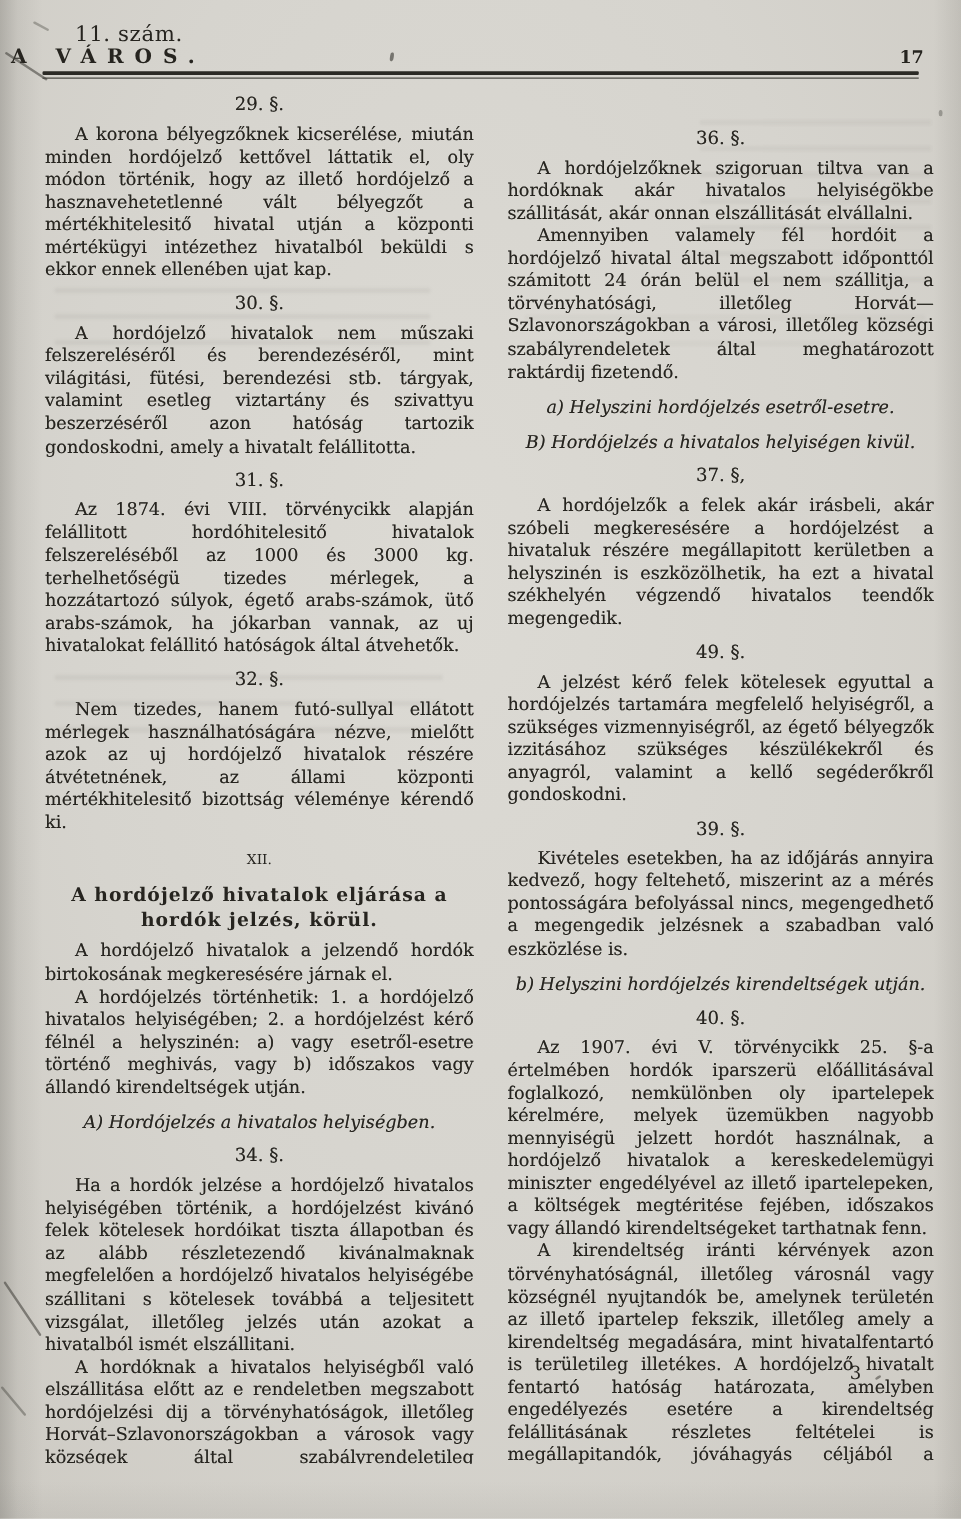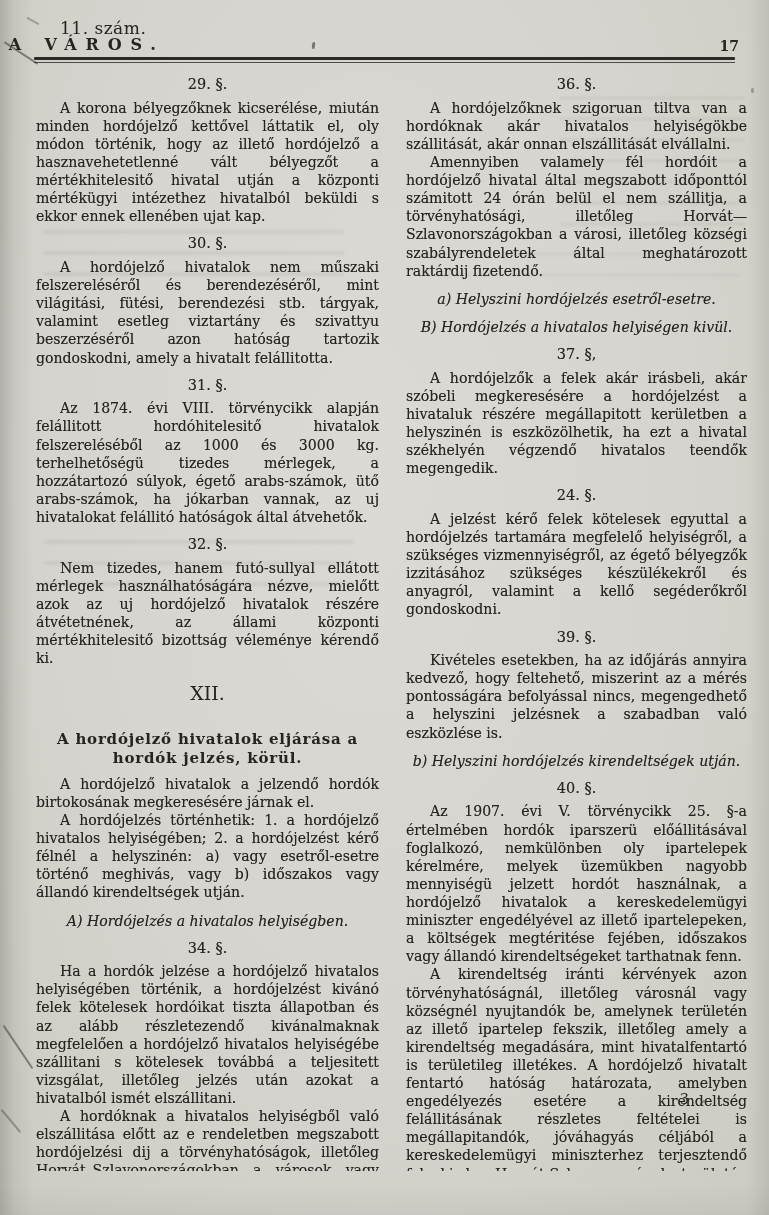--- a/index.html
+++ b/index.html
@@ -19,26 +19,26 @@
   .issue{position:absolute;left:60px;bottom:18px;font-size:17px;letter-spacing:.5px;}
   .masthead{position:absolute;left:0;right:0;bottom:2px;text-align:left;
             font-size:16px;font-weight:bold;letter-spacing:.55em;text-indent:.55em;}
   .pageno{position:absolute;right:30px;bottom:2px;font-size:14px;font-weight:bold;}
   .rule-thick{height:3px;background:#2b2a25;margin:1px 34px 0 34px;border-radius:1px;}
   .rule-thin{height:1px;background:#35342e;margin:2px 34px 0 34px;opacity:.85;}
   
   .cols{display:flex;gap:27px;padding:8px 22px 0 36px;height:1100px;overflow:hidden;}
   .col{font-size:14.1px;line-height:1.285;text-align:justify;}
   .col-left{flex:0 0 343px;}
-  .col-right{flex:1 1 auto;}
+  .col-right{flex:1 1 auto;margin-top:27px;}
   p.para{margin:0;text-indent:1.7em;text-shadow:0 0 .4px rgba(20,20,15,.45);}
   .shead{font-size:14.5px;font-weight:normal;text-align:center;text-indent:0;
          margin:9px 0 5px;text-shadow:0 0 .4px rgba(20,20,15,.45);}
   .col > :first-child{margin-top:4px;}
-  .chnum{text-align:center;text-indent:0;margin:14px 0 24px;font-size:19px;}
+  .chnum{text-align:center;text-indent:0;margin:14px 0 12px;font-size:11px;}
   .chtitle{text-align:center;text-indent:0;font-weight:bold;font-size:15px;
            letter-spacing:.8px;margin:0 0 6px;line-height:1.3;}
   .subhead{text-align:center;text-indent:0;font-style:italic;margin:10px 0 5px;
            text-shadow:0 0 .4px rgba(20,20,15,.45);}
   
   .signature{position:absolute;top:1091px;right:80px;font-size:14.5px;}
   .mark{position:absolute;background:#3c3b35;opacity:.55;border-radius:1px;}
   .mark-tl{left:1px;top:52px;width:40px;height:2px;transform:rotate(33deg);}
   .mark-tl2{left:26px;top:20px;width:14px;height:1.5px;transform:rotate(28deg);opacity:.35;}
   .mark-bl{left:-8px;top:1046px;width:52px;height:2px;transform:rotate(56deg);}
@@ -96,24 +96,24 @@
     </div>
 
     <div class="col col-right">
       <div class="shead">36. §.</div>
       <p class="para">A hordójelzőknek szigoruan tiltva van a hordóknak akár hivatalos helyiségökbe szállitását, akár onnan elszállitását elvállalni.</p>
       <p class="para">Amennyiben valamely fél hordóit a hordójelző hivatal által megszabott időponttól számitott 24 órán belül el nem szállitja, a törvényhatósági, illetőleg Horvát—Szlavonországokban a városi, illetőleg községi szabályrendeletek által meghatározott raktárdij fizetendő.</p>
       <div class="subhead">a) Helyszini hordójelzés esetről-esetre.</div>
       <div class="subhead">B) Hordójelzés a hivatalos helyiségen kivül.</div>
       <div class="shead">37. §,</div>
       <p class="para">A hordójelzők a felek akár irásbeli, akár szóbeli megkeresésére a hordójelzést a hivataluk részére megállapitott kerületben a helyszinén is eszközölhetik, ha ezt a hivatal székhelyén végzendő hivatalos teendők megengedik.</p>
-      <div class="shead">24. §.</div>
+      <div class="shead">49. §.</div>
       <p class="para">A jelzést kérő felek kötelesek egyuttal a hordójelzés tartamára megfelelő helyiségről, a szükséges vizmennyiségről, az égető bélyegzők izzitásához szükséges készülékekről és anyagról, valamint a kellő segéderőkről gondoskodni.</p>
       <div class="shead">39. §.</div>
-      <p class="para">Kivételes esetekben, ha az időjárás annyira kedvező, hogy feltehető, miszerint az a mérés pontosságára befolyással nincs, megengedhető a helyszini jelzésnek a szabadban való eszközlése is.</p>
+      <p class="para">Kivételes esetekben, ha az időjárás annyira kedvező, hogy feltehető, miszerint az a mérés pontosságára befolyással nincs, megengedhető a megengedik jelzésnek a szabadban való eszközlése is.</p>
       <div class="subhead">b) Helyszini hordójelzés kirendeltségek utján.</div>
       <div class="shead">40. §.</div>
       <p class="para">Az 1907. évi V. törvénycikk 25. §-a értelmében hordók iparszerü előállitásával foglalkozó, nemkülönben oly ipartelepek kérelmére, melyek üzemükben nagyobb mennyiségü jelzett hordót használnak, a hordójelző hivatalok a kereskedelemügyi miniszter engedélyével az illető ipartelepeken, a költségek megtéritése fejében, időszakos vagy állandó kirendeltségeket tarthatnak fenn.</p>
       <p class="para">A kirendeltség iránti kérvények azon törvényhatóságnál, illetőleg városnál vagy községnél nyujtandók be, amelynek területén az illető ipartelep fekszik, illetőleg amely a kirendeltség megadására, mint hivatalfentartó is területileg illetékes. A hordójelző hivatalt fentartó hatóság határozata, amelyben engedélyezés esetére a kirendeltség felállitásának részletes feltételei is megállapitandók, jóváhagyás céljából a kereskedelemügyi miniszterhez terjesztendő fel, ki ha Horvát-Szlavonországok területén felállitandó kirendeltség engedélyezése kéretett, Horvát-Szlavon- és Dalmátországok bánjával egyetértőleg határoz.</p>
     </div>
 
   </div>
 
   <div class="signature">3</div>
 

